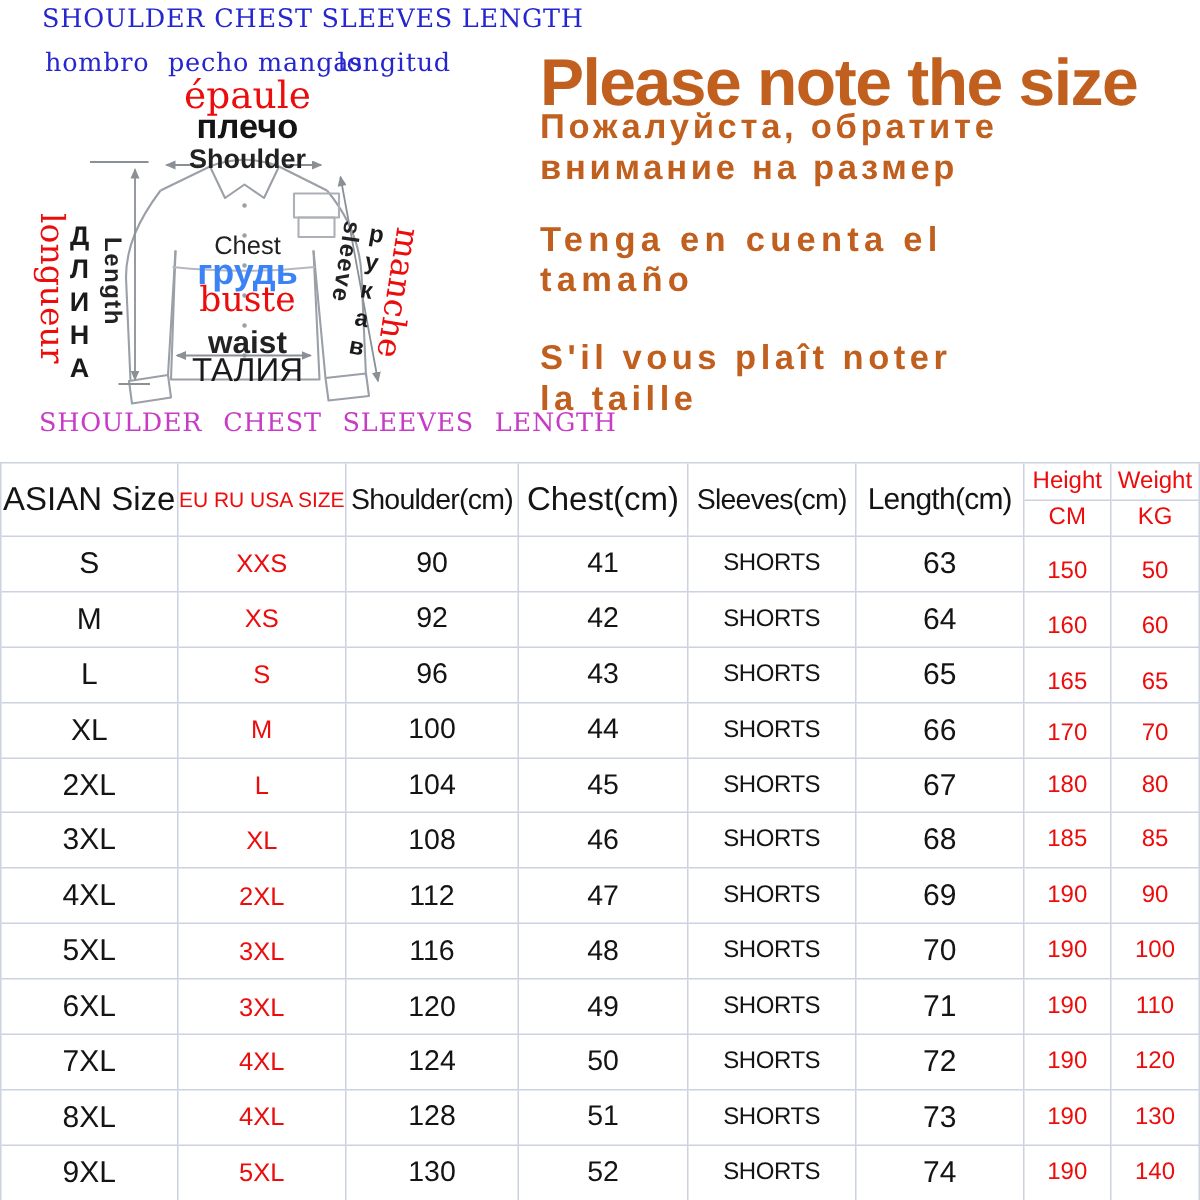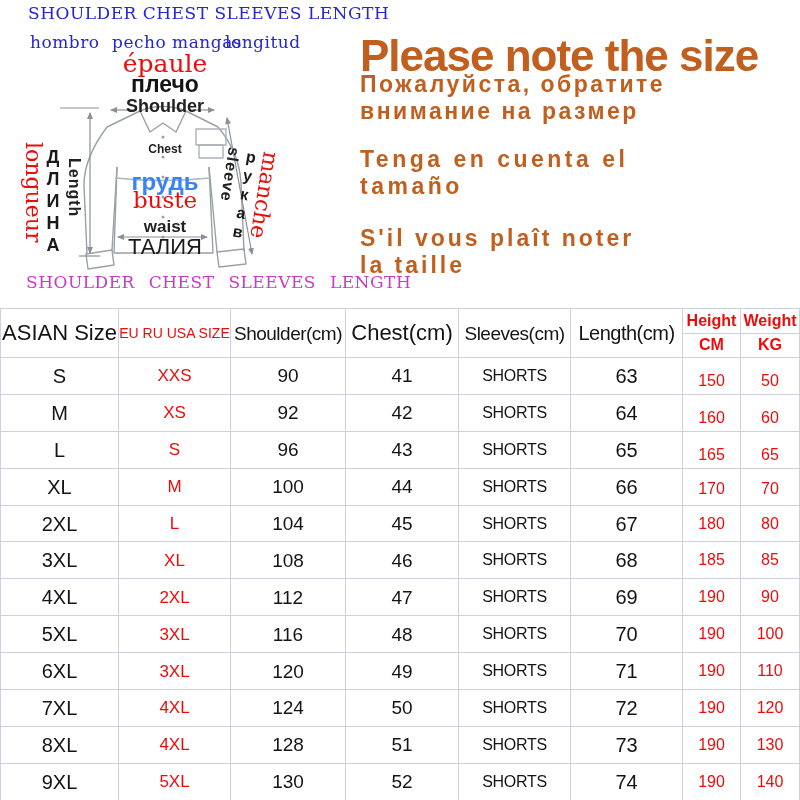--- a/index.html
+++ b/index.html
@@ -11,24 +11,24 @@
   .canvas{position:relative;width:800px;height:800px;background:#fff;}
 
   
   .diagram{position:absolute;left:0;top:0;width:348px;height:308px;}
   .abs{position:absolute;white-space:nowrap;line-height:1;}
   .blue-serif{font-family:"DejaVu Serif",serif;color:var(--blue);font-size:17px;letter-spacing:.5px;}
   .centered{left:0;width:330px;text-align:center;}
   .lbl-epaule{top:51px;font-family:"DejaVu Serif",serif;color:var(--red);font-size:25px;}
   .lbl-plecho{top:73px;font-size:23px;font-weight:bold;color:var(--ink);}
   .lbl-shoulder{top:97px;font-size:18px;font-weight:bold;color:#222;}
-  .lbl-chest{top:143px;font-size:12px;font-weight:bold;color:#222;}
+  .lbl-chest{top:155px;font-size:17px;font-weight:normal;color:#222;}
   .lbl-grud{top:170px;font-size:24px;font-weight:bold;color:#3b82f6;}
   .lbl-buste{top:189px;font-family:"DejaVu Serif",serif;font-size:23px;color:var(--red);}
-  .lbl-waist{top:218px;font-size:17px;font-weight:600;color:#222;}
+  .lbl-waist{top:218px;font-size:21px;font-weight:600;color:#222;}
   .lbl-taliya{top:236px;font-size:22px;color:#1a1a1a;}
   .v-rl{writing-mode:vertical-rl;}
   .v-up{writing-mode:vertical-rl;text-orientation:upright;}
   .lbl-longueur{left:22px;top:142px;font-family:"DejaVu Serif",serif;font-size:22px;color:var(--red);}
   .lbl-dlina{left:44px;top:147px;font-size:18px;font-weight:bold;color:#1a1a1a;letter-spacing:2px;}
   .lbl-length{left:66px;top:158px;font-size:16px;font-weight:bold;color:#222;letter-spacing:1px;}
   .lbl-sleeve{left:226px;top:146px;font-size:16px;font-weight:bold;color:#222;letter-spacing:1px;transform:rotate(9deg);transform-origin:top left;}
   .lbl-rukav{left:244px;top:147px;font-size:16px;font-weight:bold;color:#1a1a1a;letter-spacing:2px;transform:rotate(10deg);transform-origin:top left;}
   .lbl-manche{left:260px;top:150px;font-family:"DejaVu Serif",serif;font-size:22px;color:var(--red);transform:rotate(9deg);transform-origin:top left;}
   .magenta-line{left:26px;top:274px;font-family:"DejaVu Serif",serif;font-size:17px;color:var(--magenta);word-spacing:8px;letter-spacing:.5px;}
@@ -50,21 +50,21 @@
   .thead,.trow{display:grid;grid-template-columns:118px 112px 115px 113px 112px 112px 58px 59px;}
   .th,.td{border-right:1px solid var(--grid);border-bottom:1px solid var(--grid);display:flex;align-items:center;justify-content:center;line-height:1;color:var(--ink);}
   .thead{height:49px;}
   .trow{height:36.9px;}
   .h1{font-size:22px;}
   .h2{font-size:14px;color:var(--red);}
   .h3{font-size:22px;}
   .h4,.h5{font-size:19px;letter-spacing:-.5px;}
   .h6{font-size:20px;letter-spacing:-.5px;}
   .h-split{flex-direction:column;padding:0;align-items:stretch;}
-  .h-split>div{flex:1;display:flex;align-items:center;justify-content:center;color:var(--red);font-size:16px;font-weight:bold;}
+  .h-split>div{flex:1;display:flex;align-items:center;justify-content:center;color:var(--red);font-size:16px;}
   .h-split>div:first-child{border-bottom:1px solid var(--grid);}
   .td.c1{font-size:20px;}
   .td.c2{font-size:17px;color:var(--red);}
   .td.c3,.td.c4{font-size:19px;}
   .td.c5{font-size:16px;letter-spacing:-.3px;}
   .td.c6{font-size:20px;}
   .td.c7,.td.c8{font-size:16px;color:var(--red);}
   .trow:nth-child(-n+3) .c7,.trow:nth-child(-n+3) .c8{padding-top:11px;}
   .trow:nth-child(4) .c7,.trow:nth-child(4) .c8{padding-top:4px;}
 </style>

